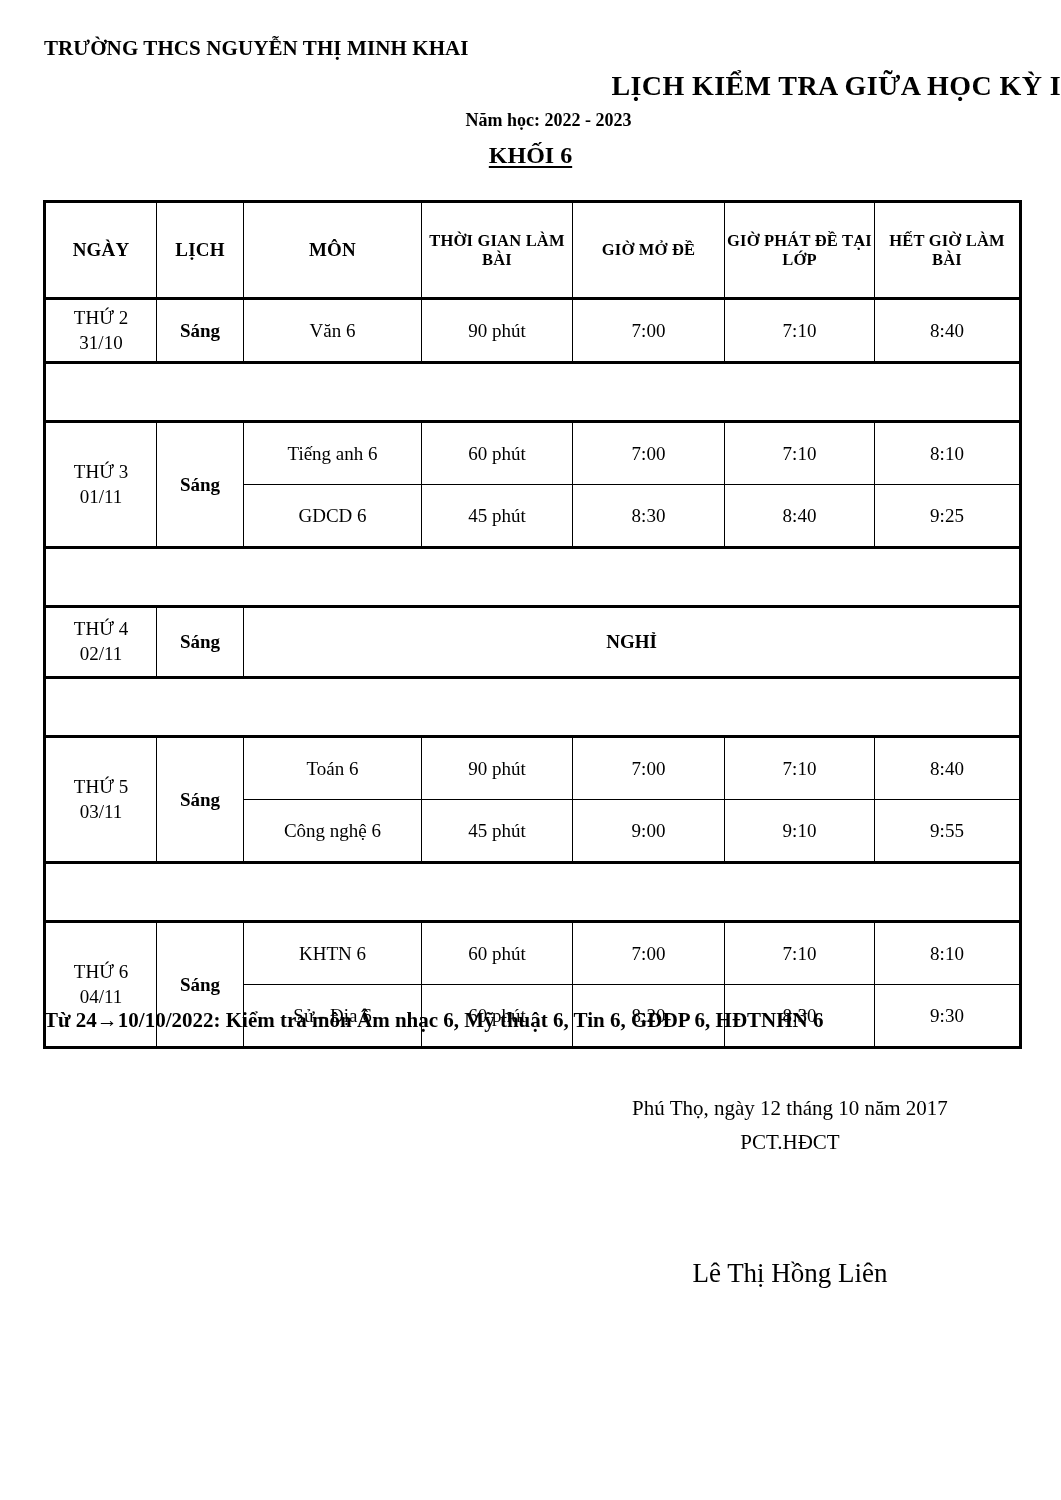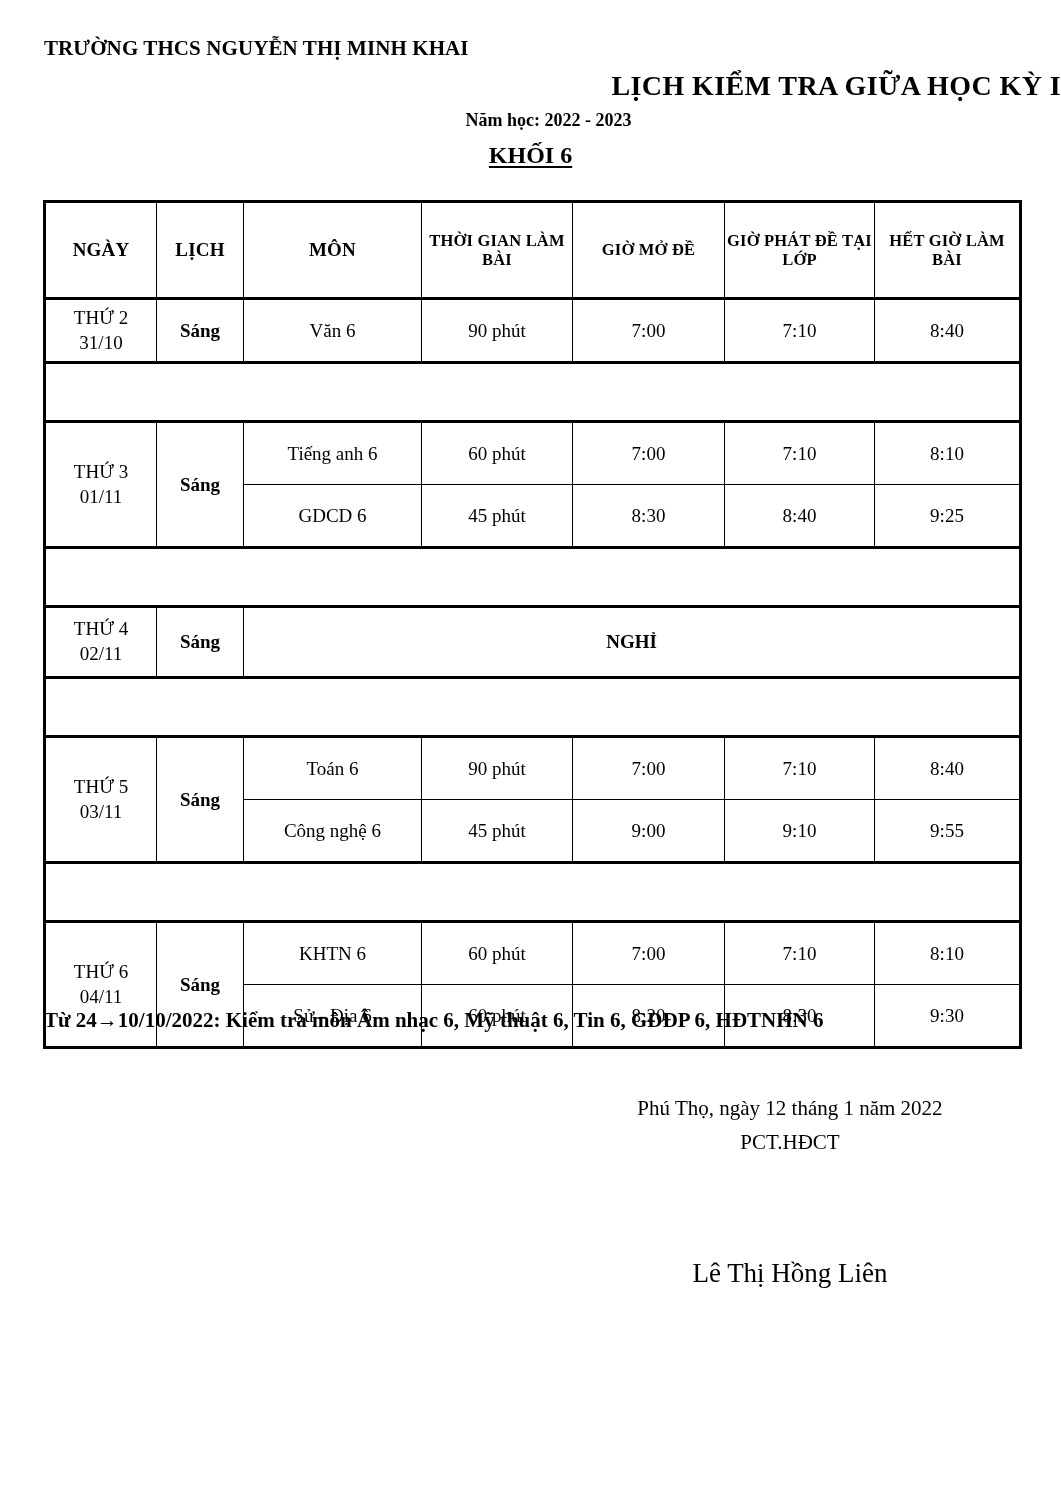--- a/index.html
+++ b/index.html
@@ -285,18 +285,18 @@
             <td class="val">8:30</td>
             <td class="val">9:30</td>
           </tr>
         </tbody>
     </table>
   </div>
 
   <div class="note">Từ 24→10/10/2022: Kiểm tra môn Âm nhạc 6, Mỹ thuật 6, Tin 6, GDĐP 6, HĐTNHN 6</div>
 
   <div class="sign">
-    <span class="place-date">Phú Thọ, ngày 12 tháng 1 năm 2022</span>
+    <span class="place-date">Phú Thọ, ngày 12 tháng 10 năm 2017</span>
     <span class="role">PCT.HĐCT</span>
   </div>
   <div class="signer">Lê Thị Hồng Liên</div>
 
 </div>
 
 </body></html>

